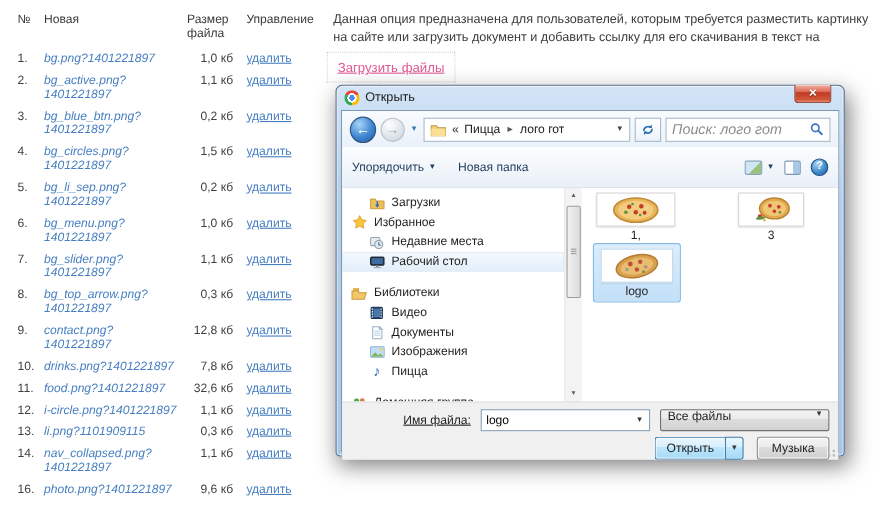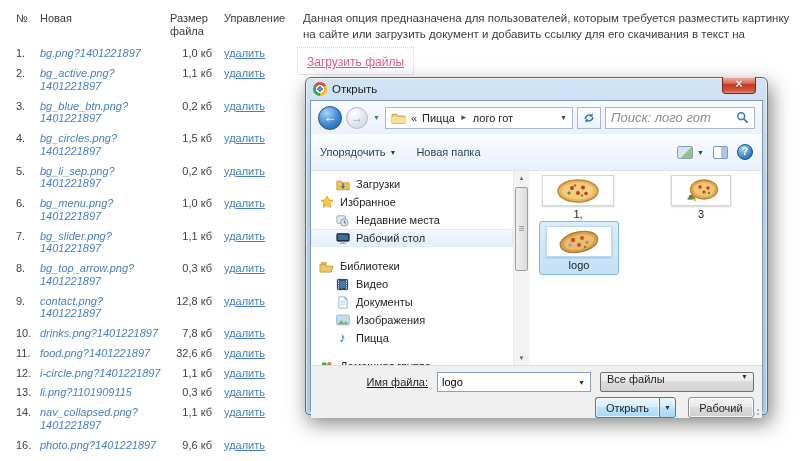--- a/index.html
+++ b/index.html
@@ -493,21 +493,21 @@
           <span class="select">
             <span class="sel-text">Все файлы</span>
             <span class="caret">▼</span>
           </span>
         </div>
         <div class="frow">
           <span class="btn-open-wrap">
             <button class="btn btn-open">Открыть</button>
             <span class="btn-open-arrow">▼</span>
           </span>
-          <button class="btn btn-cancel">Рабочий</button>
+          <button class="btn btn-cancel">Музыка</button>
         </div>
         <svg class="grip" width="9" height="9" viewBox="0 0 9 9">
             <rect x="6" y="6" width="2" height="2" fill="#b5b5b5"></rect>
             <rect x="6" y="2" width="2" height="2" fill="#b5b5b5"></rect>
             <rect x="2" y="6" width="2" height="2" fill="#b5b5b5"></rect>
           </svg>
       </div>
 
     </div>
   </div>

